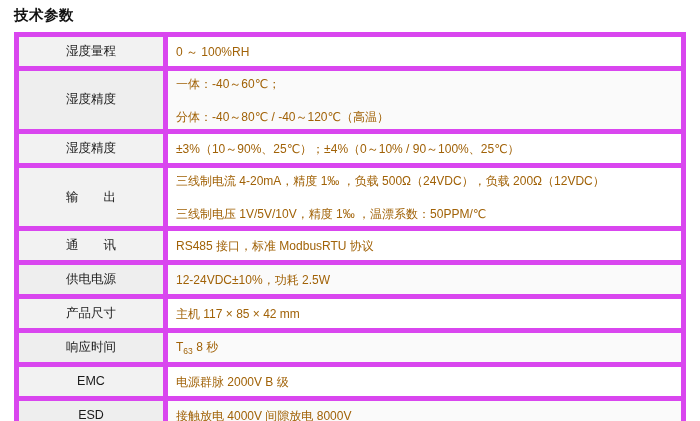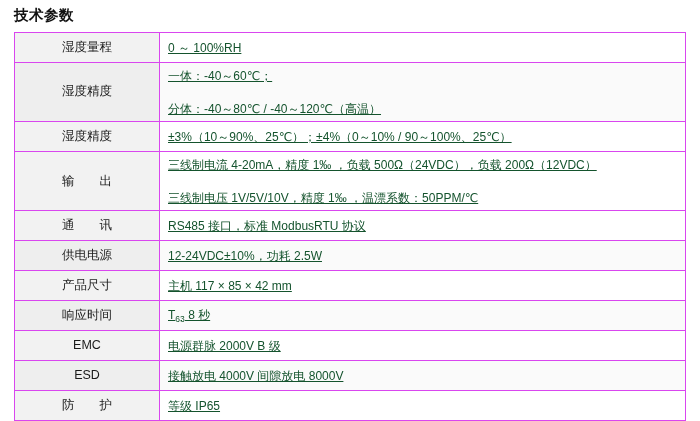--- a/index.html
+++ b/index.html
@@ -32,40 +32,39 @@
   .spec-table {
     position: absolute;
     left: 14px;
     top: 32px;
     width: 672px;
     border-collapse: collapse;
     table-layout: fixed;
     font-size: 12px;
   }
   .spec-table td {
-    border: 1px solid #d946ef;
+    border: 5px solid #d946ef;
     padding: 0 8px;
     vertical-align: middle;
     line-height: 1.55;
   }
   .spec-table td.label {
     width: 128px;
     text-align: center;
     background: #f2f2f2;
     color: #1a1a1a;
     font-size: 12.5px;
     white-space: nowrap;
   }
   .spec-table td.value {
     background: #ffffff;
-    color: #14532d;
+    color: #a16207;
     font-size: 12px;
     padding-top: 4px;
     padding-bottom: 3px;
-    text-decoration: underline;
   }
   .spec-table tr.alt td.value {
     background: #fafafa;
   }
   .spec-table tr.alt td.label {
     background: #eeeeee;
   }
   .line {
     display: block;
     white-space: nowrap;

